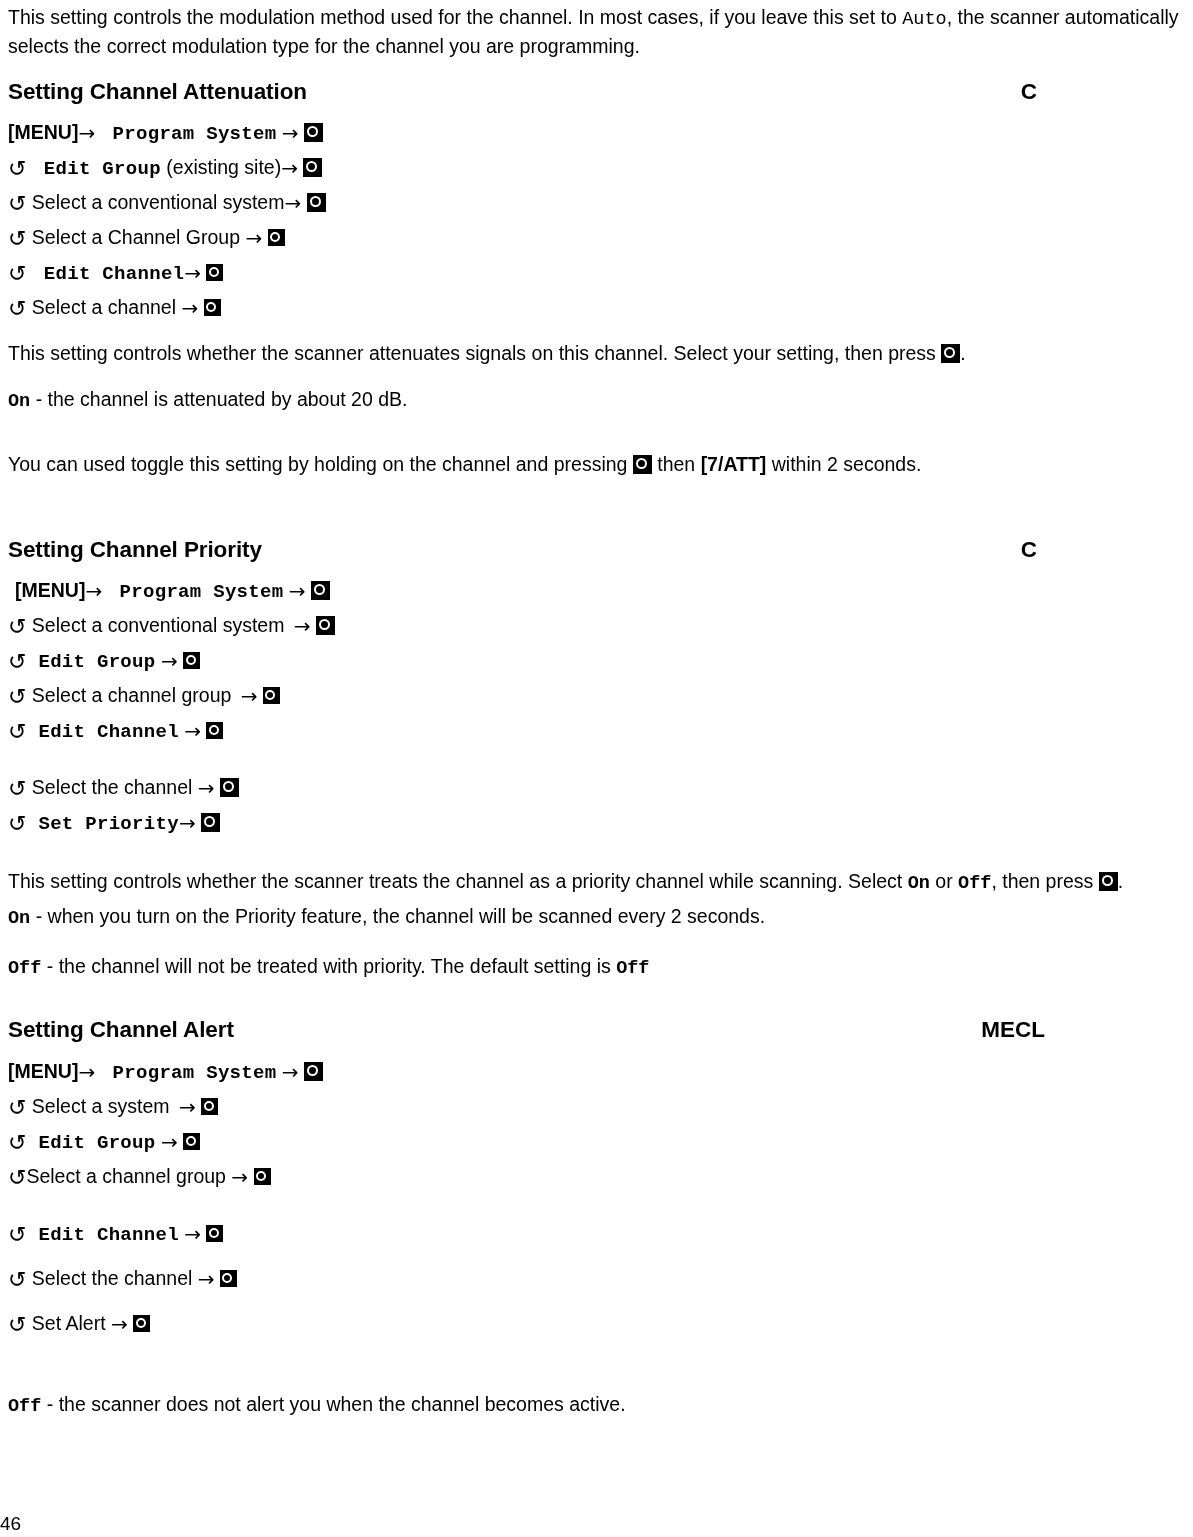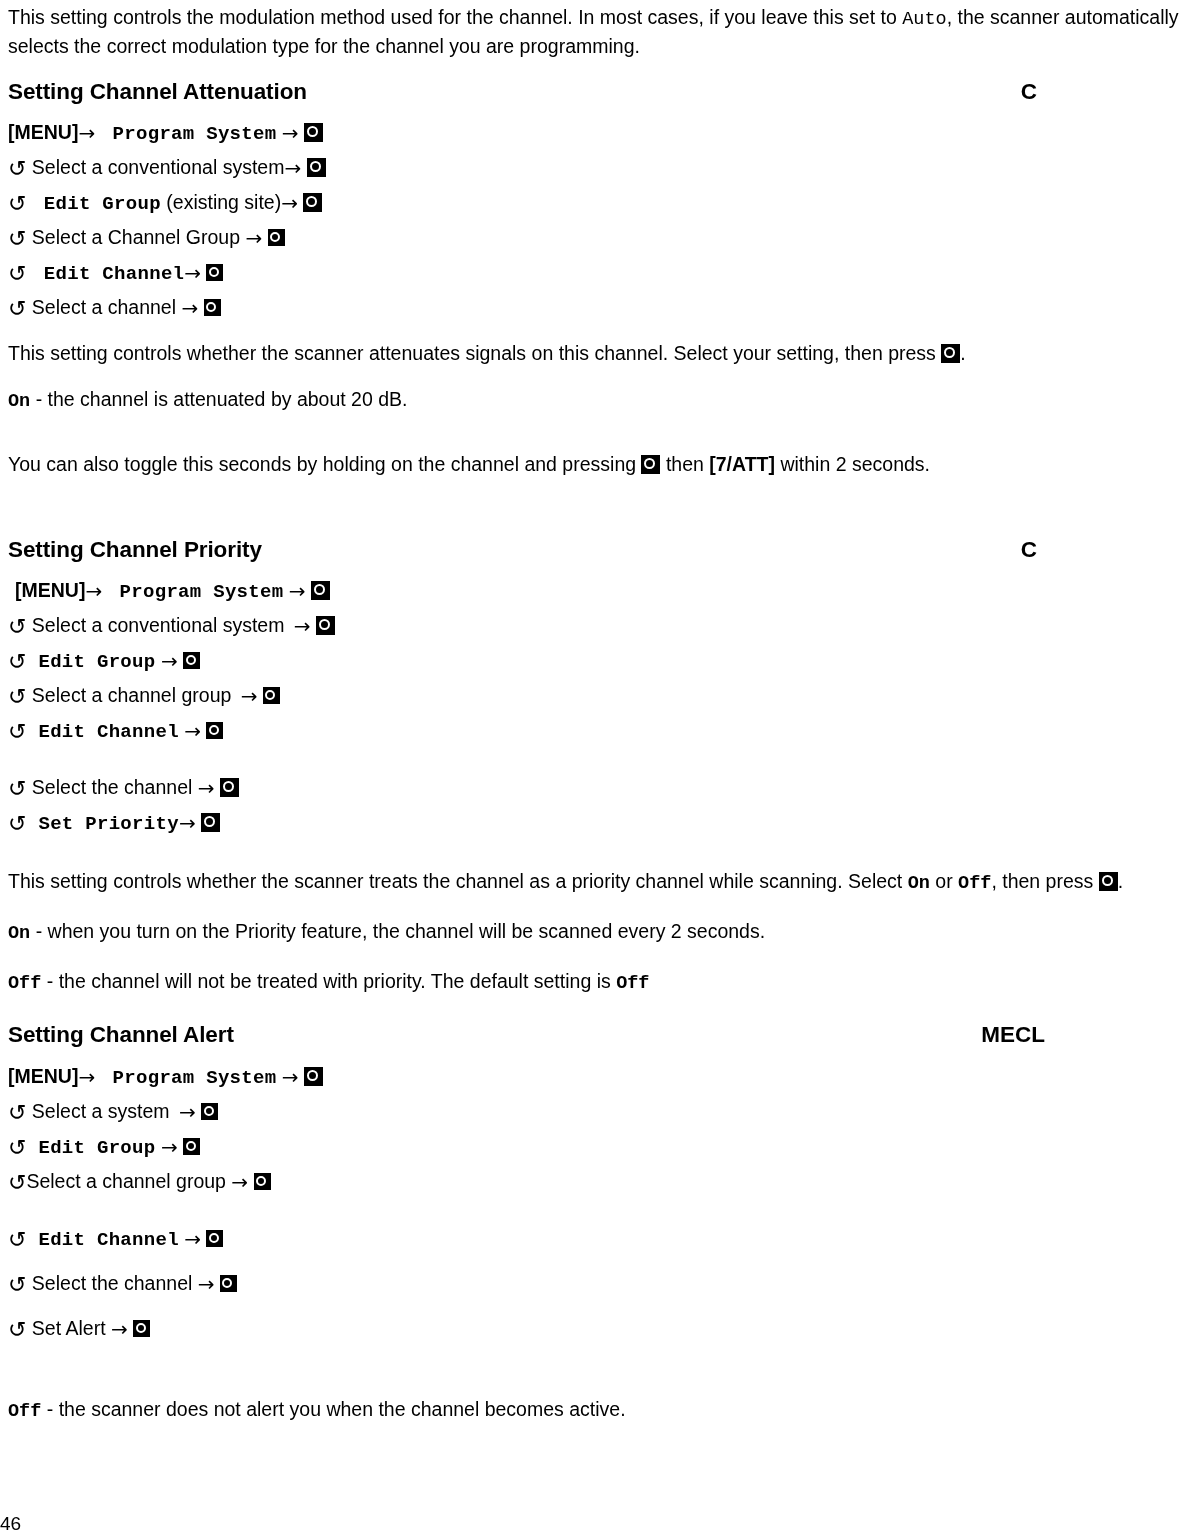--- a/index.html
+++ b/index.html
@@ -159,31 +159,31 @@
 
   <div style="margin-top:10px;">
     <div class="step">
       <span class="lbl-menu">[MENU]</span><span class="arrow">→</span>
       <span class="lbl-mono">Program System</span>
       <span class="arrow">→</span>
       <span class="knob"></span>
     </div>
     <div class="step">
       <span class="rot">↺</span>
-      <span class="lbl">Select a conventional system</span><span class="arrow">→</span>
-      <span class="knob"></span>
-    </div>
-    <div class="step">
-      <span class="rot">↺</span>
       <span class="lbl-mono">Edit Group</span>
       <span class="lbl">(existing site)</span><span class="arrow">→</span>
       <span class="knob"></span>
     </div>
     <div class="step">
       <span class="rot">↺</span>
+      <span class="lbl">Select a conventional system</span><span class="arrow">→</span>
+      <span class="knob"></span>
+    </div>
+    <div class="step">
+      <span class="rot">↺</span>
       <span class="lbl">Select a Channel Group</span>
       <span class="arrow">→</span>
       <span class="knob sm"></span>
     </div>
     <div class="step">
       <span class="rot">↺</span>
       <span class="lbl-mono">Edit Channel</span><span class="arrow">→</span>
       <span class="knob sm"></span>
     </div>
     <div class="step">
@@ -197,21 +197,21 @@
   <p class="para" style="margin-top:15px;">
     <span>This setting controls whether the scanner attenuates signals on this channel. Select your setting, then press </span><span class="knob"></span><span>.</span>
   </p>
 
   <p class="para" style="margin-top:20px;">
     <span class="mono-b">On</span><span> - the channel is attenuated by about 20 dB.</span>
   </p>
 
 
   <p class="para" style="margin-top:36px;">
-    <span>You can also toggle this seconds by holding on the channel and pressing </span><span class="knob"></span><span> then </span><span class="bold">[7/ATT]</span><span> within 2 seconds.</span>
+    <span>You can used toggle this setting by holding on the channel and pressing </span><span class="knob"></span><span> then </span><span class="bold">[7/ATT]</span><span> within 2 seconds.</span>
   </p>
 
   <div class="title-row" style="margin-top:60px;">
     <h2 class="section-title">Setting Channel Priority</h2>
     <span class="title-spacer"></span>
     <span class="title-mark" style="margin-right:148px;">C</span>
   </div>
 
   <div style="margin-top:10px;">
     <div class="step" style="padding-left:7px;">
@@ -252,29 +252,29 @@
     <div class="step">
       <span class="rot">↺</span><span class="lbl-mono">Set Priority</span><span class="arrow">→</span>
       <span class="knob"></span>
     </div>
   </div>
 
   <p class="para" style="margin-top:28px;">
     <span>This setting controls whether the scanner treats the channel as a priority channel while scanning. Select </span><span class="mono-b">On</span><span> or </span><span class="mono-b">Off</span><span>, then press </span><span class="knob"></span><span>.</span>
   </p>
 
-  <p class="para" style="margin-top:21px;">
+  <p class="para" style="margin-top:6px;">
     <span class="mono-b">On</span><span> - when you turn on the Priority feature, the channel will be scanned every 2 seconds.</span>
   </p>
 
   <p class="para" style="margin-top:21px;">
     <span class="mono-b">Off</span><span> - the channel will not be treated with priority. The default setting is </span><span class="mono-b">Off</span>
   </p>
 
-  <div class="title-row" style="margin-top:25px;">
+  <div class="title-row" style="margin-top:35px;">
     <h2 class="section-title">Setting Channel Alert</h2>
     <span class="title-spacer"></span>
     <span class="title-mark" style="margin-right:140px;text-align:right;">MECL</span>
   </div>
 
   <div style="margin-top:11px;">
     <div class="step">
       <span class="lbl-menu">[MENU]</span><span class="arrow">→</span>
       <span class="lbl-mono">Program System</span>
       <span class="arrow">→</span>

